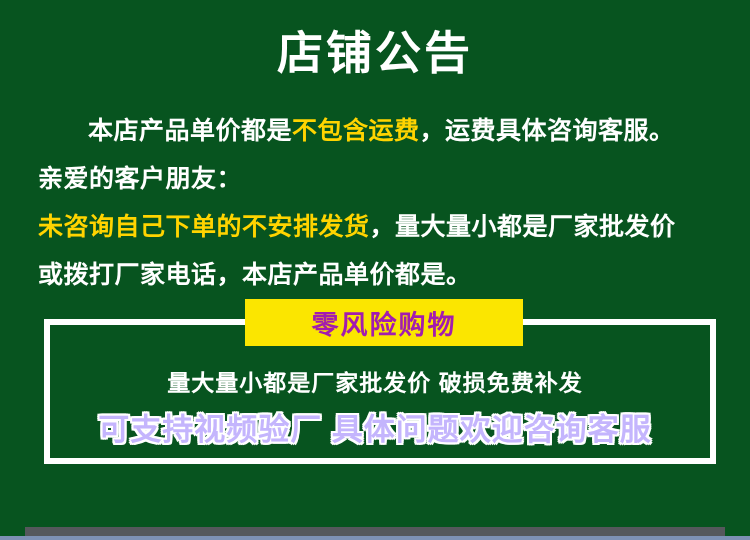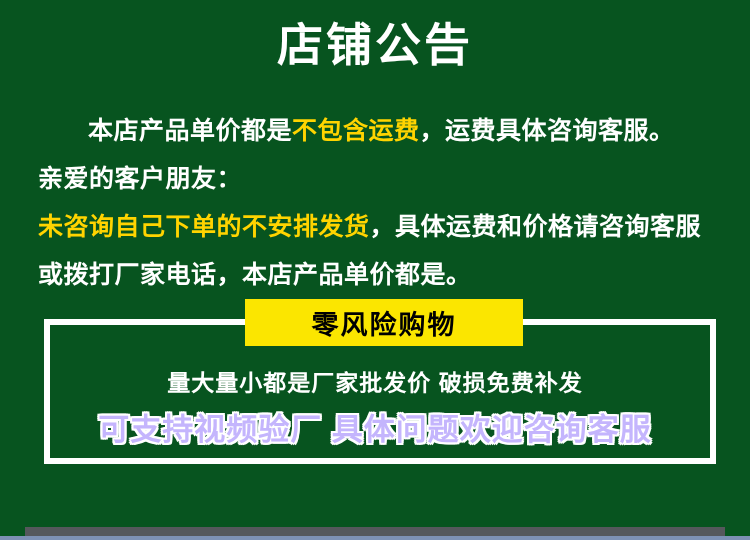--- a/index.html
+++ b/index.html
@@ -15,21 +15,21 @@
     background: #07541f;
     overflow: hidden;
     font-family: "Liberation Sans", "DejaVu Sans", sans-serif;
     -webkit-font-smoothing: antialiased;
   }
 
   
   .announce-title {
     position: absolute;
     left: 0;
-    top: 20px;
+    top: 28px;
     width: 750px;
     text-align: center;
     color: #ffffff;
     font-size: 46px;
     font-weight: bold;
     letter-spacing: 3px;
     line-height: 1.1;
   }
 
   
@@ -70,21 +70,21 @@
   .risk-badge {
     position: absolute;
     left: 245px;
     top: 299px;
     width: 278px;
     height: 47px;
     background: #fbe600;
     display: flex;
     align-items: center;
     justify-content: center;
-    color: #000000;
+    color: #a21caf;
     font-size: 27px;
     font-weight: bold;
     letter-spacing: 2px;
     box-sizing: border-box;
   }
 
   
   .panel-line-1 {
     position: absolute;
     left: 0;
@@ -144,21 +144,21 @@
 
   <div class="body-block">
 
     <div class="body-line indented">
       <span>本店产品单价都是</span><span class="gold">不包含运费</span><span>，运费具体咨询客服。</span>
     </div>
 
     <div class="body-line">亲爱的客户朋友：</div>
 
     <div class="body-line">
-      <span class="gold">未咨询自己下单的不安排发货</span><span>，具体运费和价格请咨询客服</span>
+      <span class="gold">未咨询自己下单的不安排发货</span><span>，量大量小都是厂家批发价</span>
     </div>
 
     <div class="body-line">或拨打厂家电话，本店产品单价都是。</div>
 
   </div>
 
   <div class="panel"></div>
 
   <div class="risk-badge">零风险购物</div>
 

